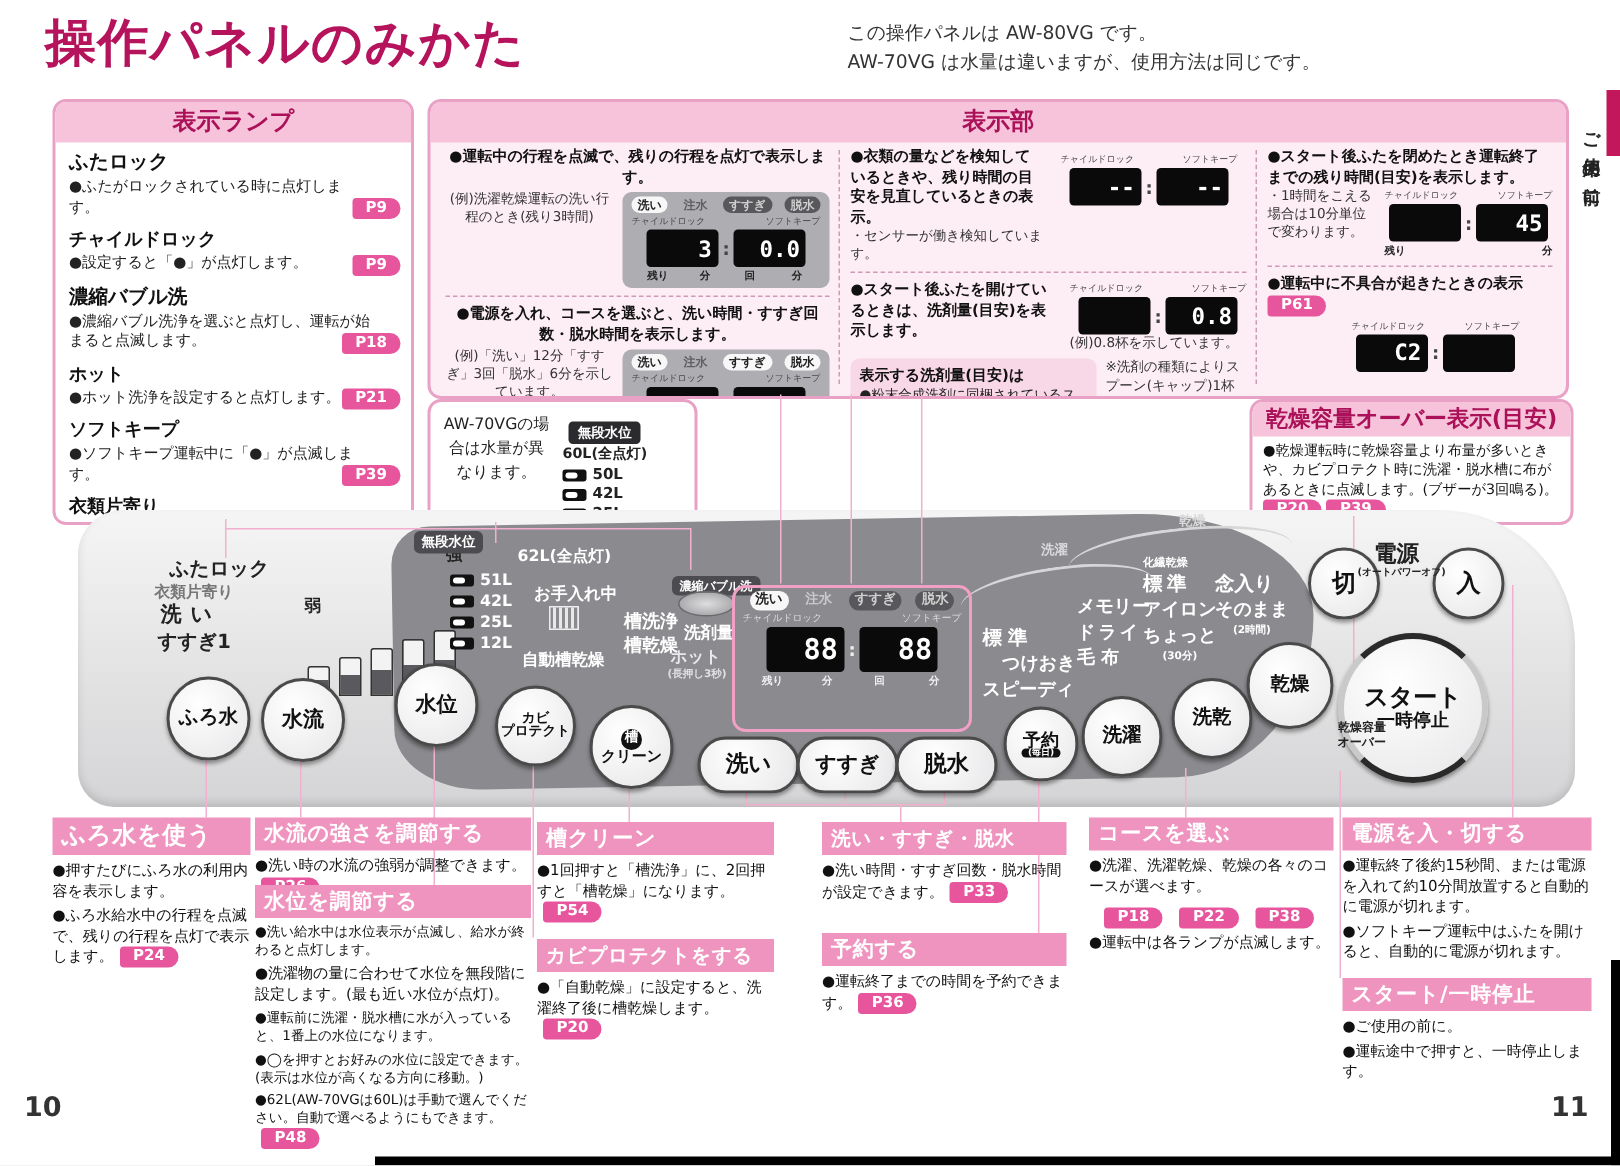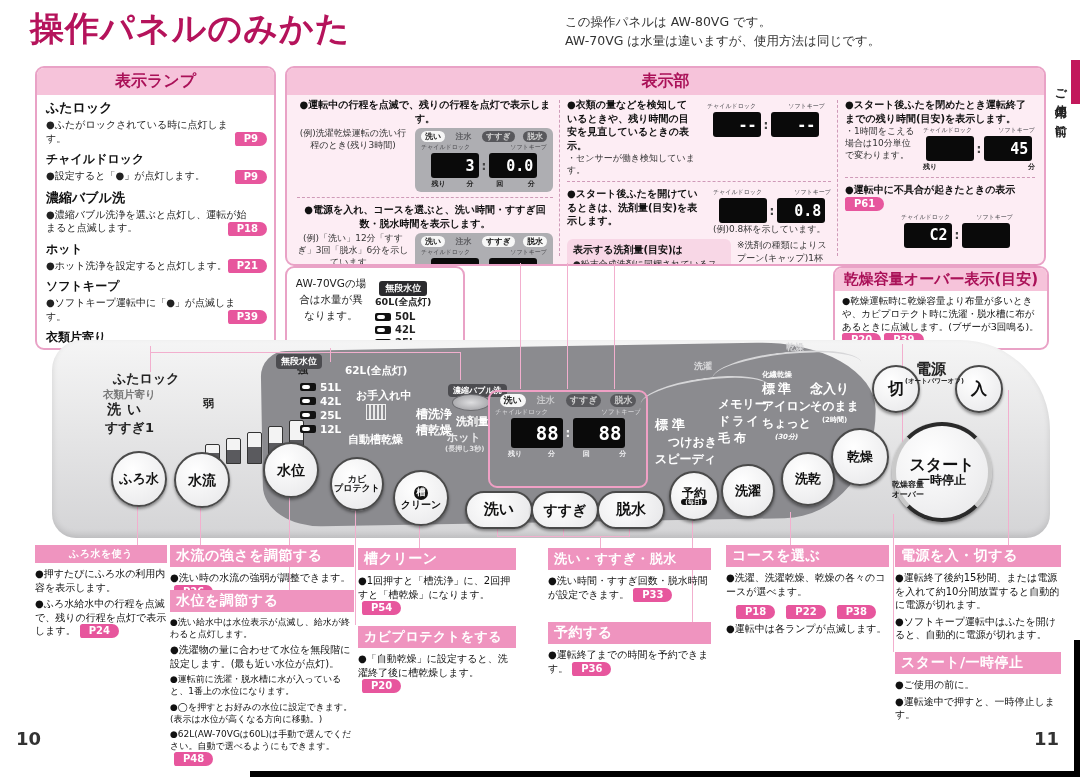--- a/index.html
+++ b/index.html
@@ -431,21 +431,21 @@
   <div style="position:absolute;left:718px;top:396px;z-index:3;">
     <div class="plbl wht" style="position:static;font-size:12px;">メモリー</div>
     <div class="plbl wht" style="position:static;font-size:12px;letter-spacing:2px;">ドライ</div>
     <div class="plbl wht" style="position:static;font-size:12px;letter-spacing:4px;">毛布</div>
   </div>
   <div style="position:absolute;left:762px;top:370px;z-index:3;">
     <div class="plbl wht" style="position:static;font-size:7.5px;">化繊乾燥</div>
     <div class="plbl wht" style="position:static;font-size:13px;letter-spacing:3px;">標準</div>
     <div class="plbl wht" style="position:static;font-size:12px;">アイロン</div>
     <div class="plbl wht" style="position:static;font-size:12px;">ちょっと</div>
-    <div class="plbl wht" style="position:static;font-size:7px;text-align:center;font-style:italic;">(30分)</div>
+    <div class="plbl wht" style="position:static;font-size:7px;text-align:center;">(30分)</div>
   </div>
   <div style="position:absolute;left:810px;top:380px;z-index:3;">
     <div class="plbl wht" style="position:static;font-size:13px;">念入り</div>
     <div class="plbl wht" style="position:static;font-size:12px;">そのまま</div>
     <div class="plbl wht" style="position:static;font-size:7px;text-align:center;">(2時間)</div>
   </div>
 
   <div class="cbtn" style="left:111px;top:451px;width:52px;height:52px;font-size:13px;">ふろ水</div>
   <div class="cbtn" style="left:174px;top:452px;width:52px;height:52px;font-size:14px;">水流</div>
   <div class="cbtn" style="left:263px;top:442px;width:52px;height:52px;font-size:14px;">水位</div>
@@ -495,21 +495,21 @@
   <div class="cl" style="left:563px;top:526px;width:1px;height:10px;"></div>
   <div class="cl" style="left:629px;top:526px;width:1px;height:10px;"></div>
   <div class="cl" style="left:497px;top:536px;width:133px;height:1px;"></div>
   <div class="cl" style="left:600px;top:536px;width:1px;height:12px;"></div>
   <div class="cl" style="left:692px;top:518px;width:1px;height:104px;"></div>
   <div class="cl" style="left:790px;top:512px;width:1px;height:33px;"></div>
   <div class="cl" style="left:1008px;top:390px;width:1px;height:155px;"></div>
   <div class="cl" style="left:893px;top:514px;width:1px;height:138px;"></div>
 
   <div class="sec" style="left:35px;top:545px;width:132px;">
-    <div class="sec-h" style="font-size:10px;text-align:center;">ふろ水を使う</div>
+    <div class="sec-h" style="font-size:16px;">ふろ水を使う</div>
     <div class="sec-b">●押すたびにふろ水の利用内容を表示します。</div>
     <div class="sec-b"><span>●ふろ水給水中の行程を点滅で、残りの行程を点灯で表示します。</span><span class="pbadge">P24</span></div>
   </div>
 
   <div class="sec" style="left:170px;top:545px;width:184px;">
     <div class="sec-h">水流の強さを調節する</div>
     <div class="sec-b"><span>●洗い時の水流の強弱が調整できます。</span><span class="pbadge">P26</span></div>
   </div>
 
   <div class="sec" style="left:170px;top:590px;width:184px;">

